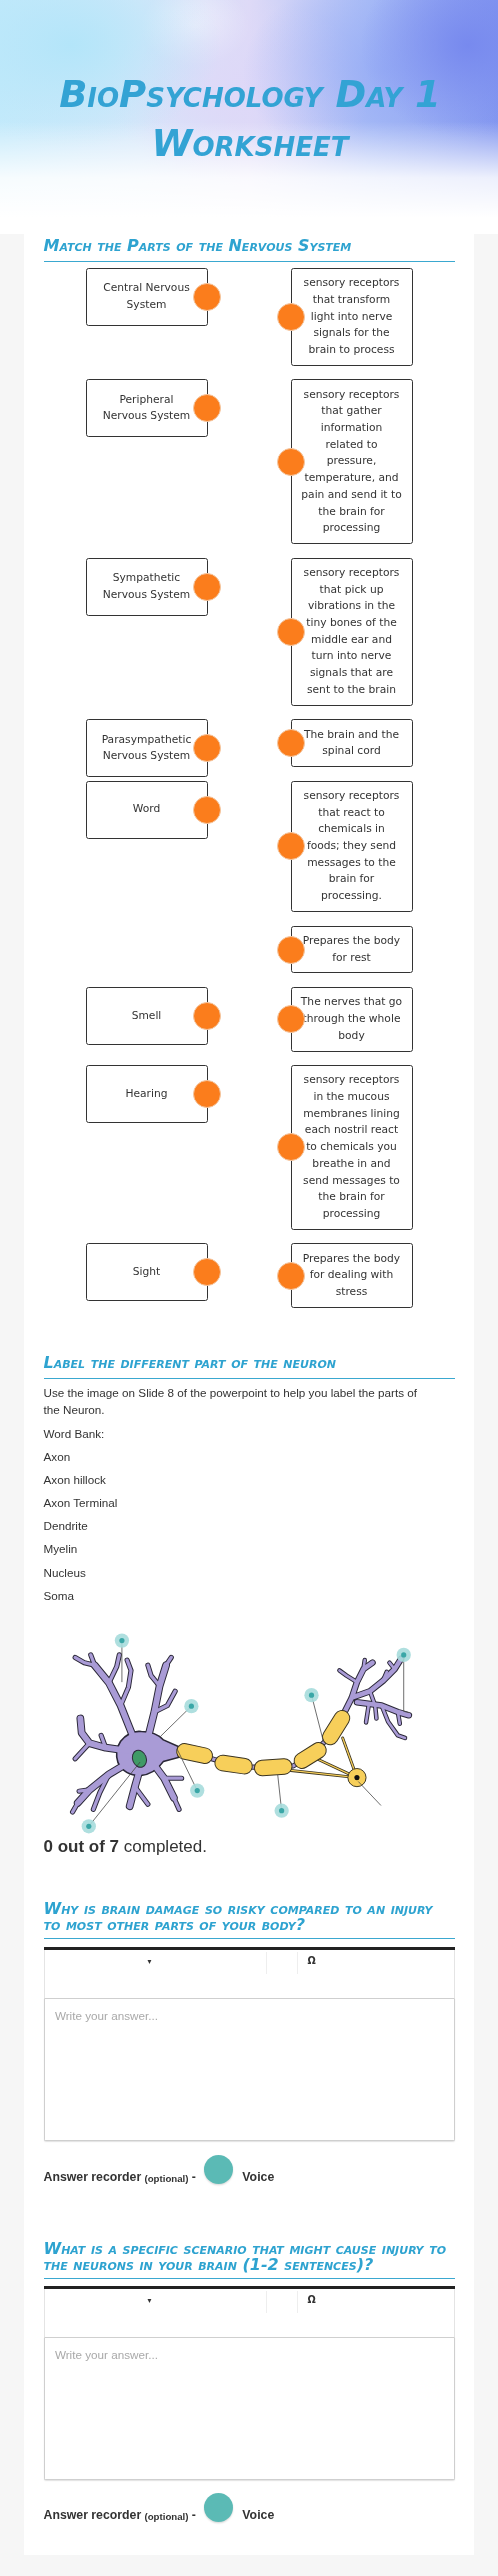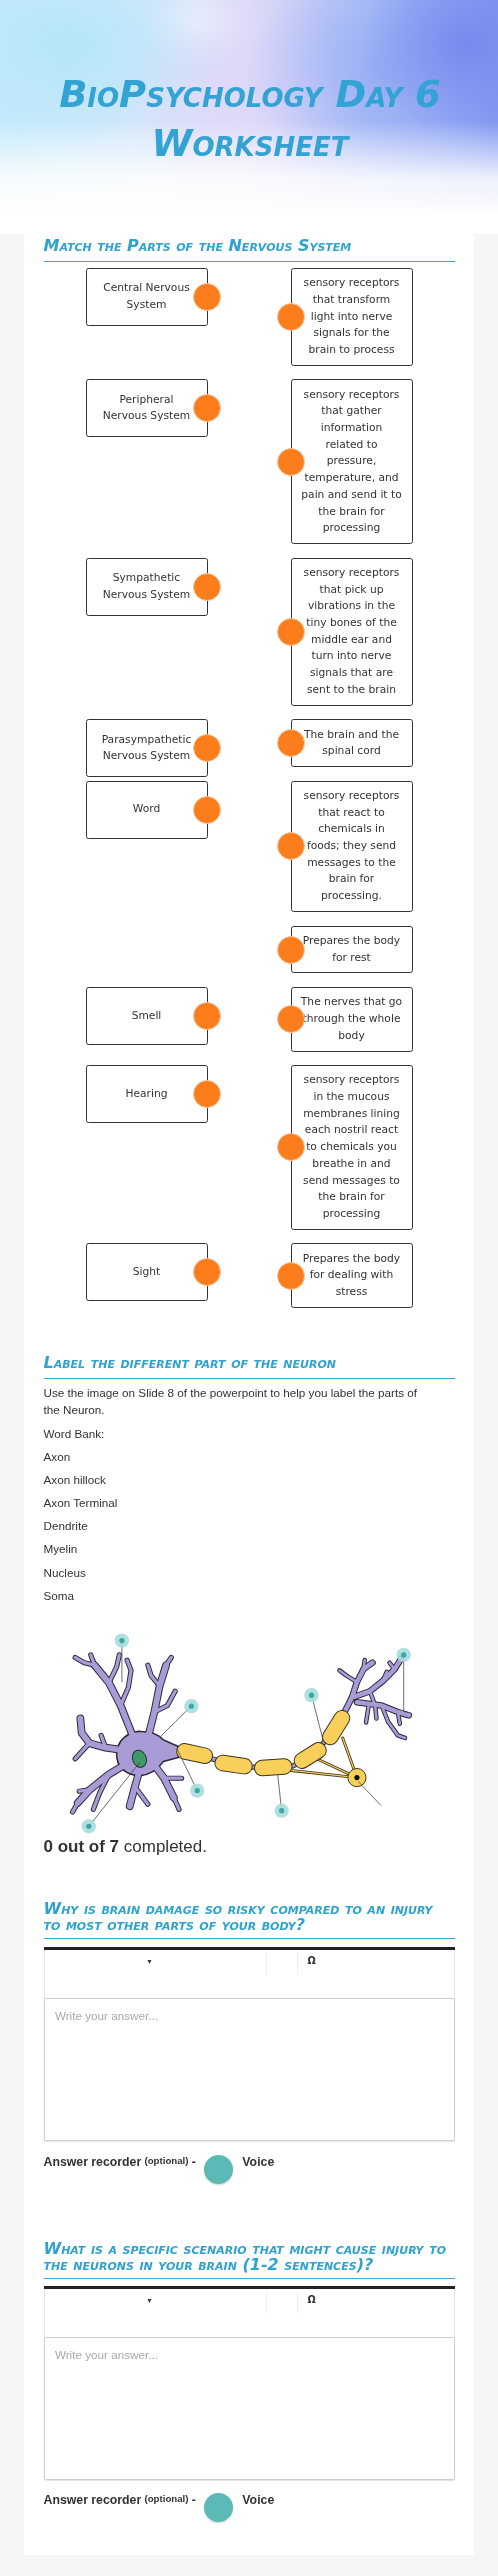--- a/index.html
+++ b/index.html
@@ -77,38 +77,38 @@
   .editor .sep { position:absolute; top:2.6px; width:0.6px; height:22px; background:#eeeeee; }
   .editor .omega { position:absolute; left:263px; top:4.5px; font-size:9.7px; font-weight:bold; line-height:14.3px; color:#333; font-family:"DejaVu Sans", sans-serif; }
   .editor textarea {
     display:block; width:411px; height:142px; box-sizing:border-box; margin:0; resize:none;
     border:0.6px solid #cfcfcf; border-top:none; border-radius:0 0 1.9px 1.9px;
     box-shadow:0 0.6px 1.3px rgba(0,0,0,0.12); padding:9.7px 10.4px;
     font-family:"Liberation Sans", sans-serif; font-size:11.7px; line-height:15.6px; color:#333; outline:none;
   }
   .editor textarea::placeholder { color:#a9a9a9; }
 
-  .recorder { display:flex; align-items:flex-start; height:29px; }
+  .recorder { display:flex; align-items:flex-end; height:29px; }
   .rec-label { font-weight:bold; font-size:12.3px; color:#333; }
   .rec-opt { font-weight:bold; font-size:9.7px; color:#333; margin-left:3.2px; }
   .rec-dash { font-weight:bold; font-size:12.3px; color:#333; margin-left:3.2px; }
   .rec-btn {
     width:29px; height:29px; border-radius:50%; background:#5bbab5; margin-left:7.8px;
     box-shadow:0 1.3px 1.9px rgba(0,0,0,0.15); cursor:pointer;
   }
   .rec-voice { font-weight:bold; font-size:12.3px; color:#333; margin-left:9.7px; }
 
   .neuron { position:absolute; left:19.5px; top:1374px; }
   .hotspot { cursor:pointer; }
 </style>
 </head>
 <body>
 
 <div class="header">
-  <h1 class="title">BioPsychology Day 6 Worksheet</h1>
+  <h1 class="title">BioPsychology Day 1 Worksheet</h1>
 </div>
 
 <div class="card">
 
   <h2 class="hand abs" style="top:1.9px;">Match the Parts of the Nervous System</h2>
 
   <div class="abs" style="top:34px;">
     <div class="m-row">
       <div class="m-left">
         <span class="m-text">Central Nervous System</span>

